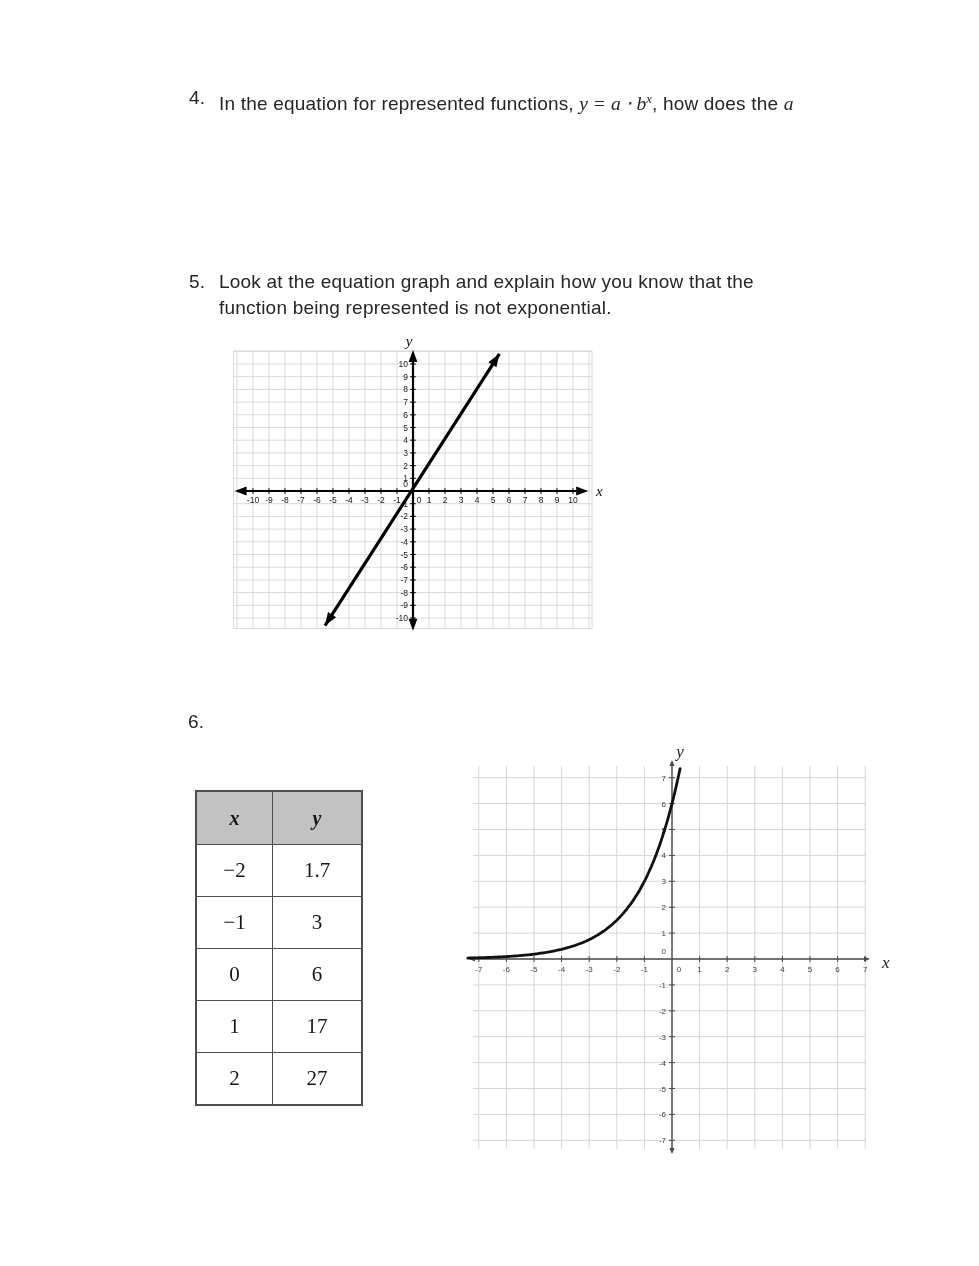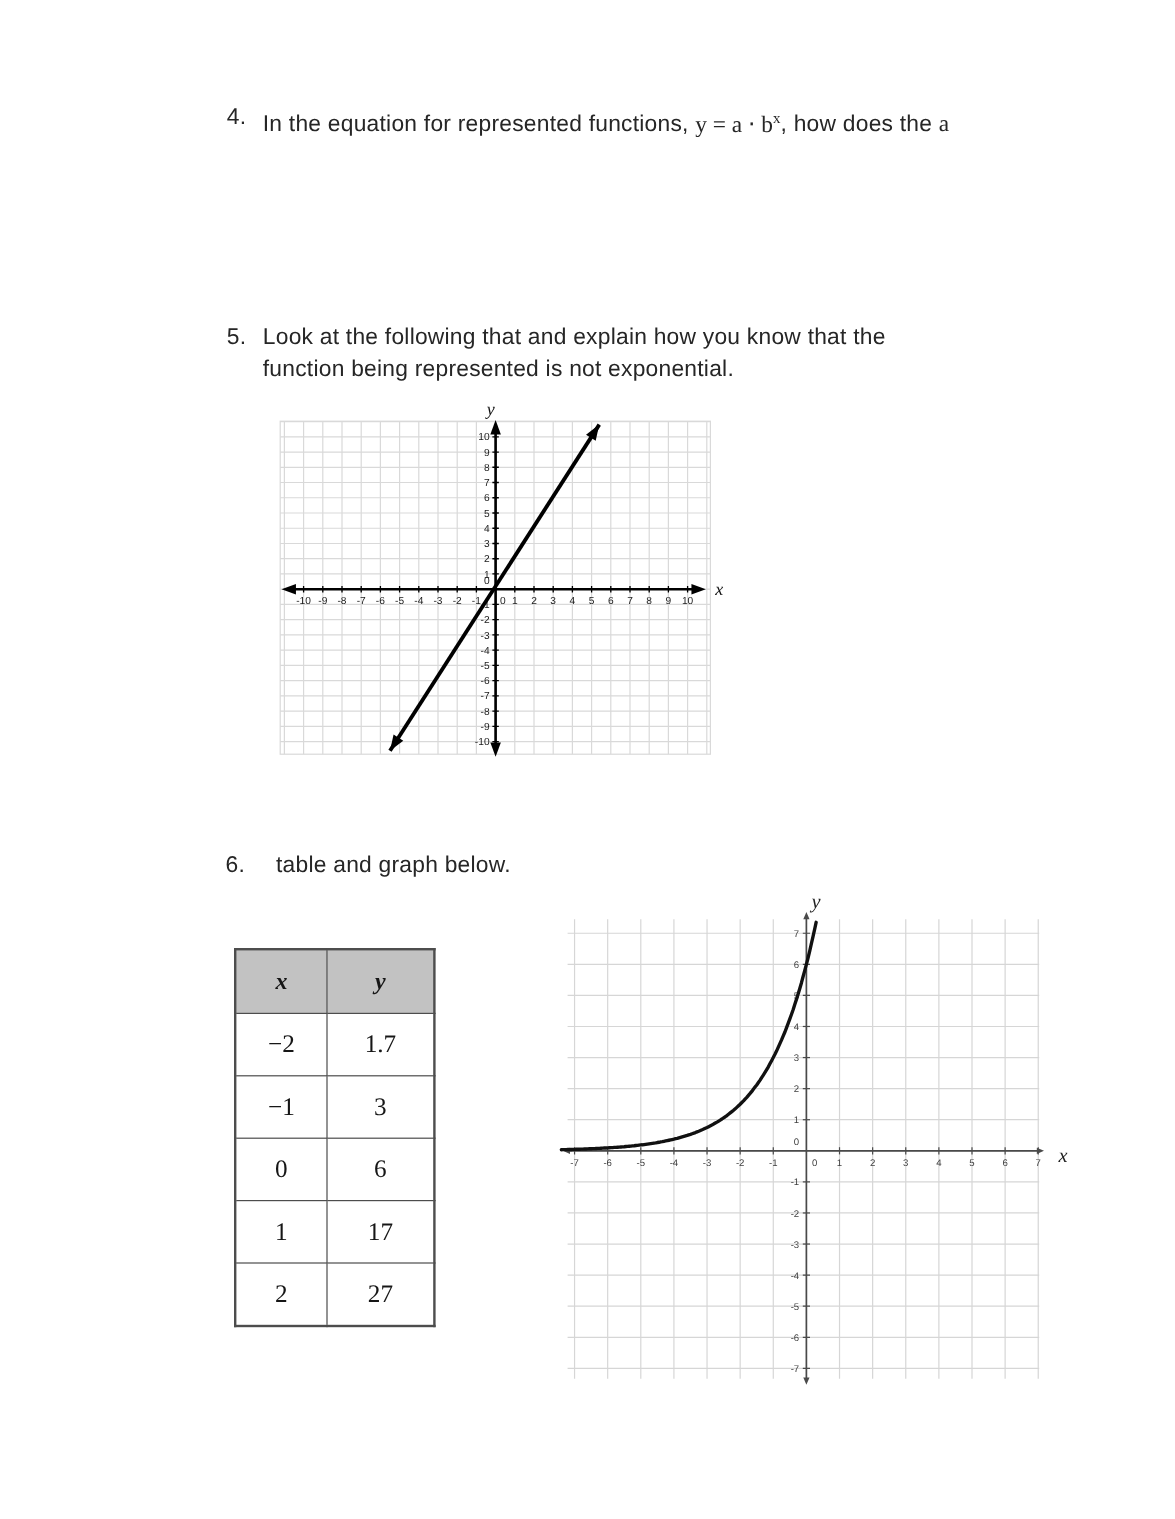--- a/index.html
+++ b/index.html
@@ -10,21 +10,21 @@
   .question { position:absolute; display:flex; font-size:19px; line-height:26px; letter-spacing:0.2px; }
   .q-num { flex:0 0 auto; }
   #q4 { left:189px; top:85px; }
   #q4 .q-num { width:30px; }
   #q5 { left:189px; top:269px; }
   #q5 .q-num { width:30px; }
   #q6 { left:188px; top:709px; }
   #q6 .q-num { width:42px; }
   #q6 .indent1 { text-indent:15px; }
   .q-line { white-space:nowrap; }
-  .math { font-family:"Liberation Serif", serif; letter-spacing:0; font-size:19.5px; }
+  .math { font-family:"Liberation Serif", serif; font-style:italic; letter-spacing:0; font-size:19.5px; }
   .math sup { font-size:12.5px; }
   .graph-box { position:absolute; }
   #linear-graph { left:228px; top:334px; }
   #exp-graph { left:458px; top:733px; }
   table.values { position:absolute; left:195px; top:790px; border-collapse:collapse;
     font-family:"Liberation Serif", serif; color:#161616; border:2px solid #4d4d4d; }
   table.values th, table.values td { border:1.5px solid #4d4d4d; text-align:center; vertical-align:middle; }
   table.values th { height:50px; background:#c2c2c2; font-size:20px; font-style:italic; font-weight:bold; }
   table.values th.col-x { width:73px; }
   table.values th.col-y { width:86px; }
@@ -40,21 +40,21 @@
   <div class="question" id="q4">
     <div class="q-num">4.</div>
     <div>
       <div class="q-line"><span>In the equation for represented functions, </span><span class="math"><span>y = a ⋅ b</span><sup>x</sup></span><span>, how does the </span><span class="math">a</span></div>
     </div>
   </div>
 
   <div class="question" id="q5">
     <div class="q-num">5.</div>
     <div>
-      <div class="q-line">Look at the following that and explain how you know that the</div>
+      <div class="q-line">Look at the equation graph and explain how you know that the</div>
       <div class="q-line">function being represented is not exponential.</div>
     </div>
   </div>
 
   <svg id="linear-graph" class="graph-box" width="380" height="302" viewBox="0 0 380 302">
       <g>
         <rect x="5.5" y="17" width="358.5" height="277.5" fill="none" stroke="#d9d9d9" stroke-width="1"></rect>
         <line x1="9" y1="17" x2="9" y2="294.5" stroke="#d9d9d9" stroke-width="1"></line>
         <line x1="25" y1="17" x2="25" y2="294.5" stroke="#d9d9d9" stroke-width="1"></line>
         <line x1="41" y1="17" x2="41" y2="294.5" stroke="#d9d9d9" stroke-width="1"></line>
@@ -198,21 +198,20 @@
         <polygon points="271.4,19.840000000000003 268.41893684834855,33.37341281738889 260.33935691926064,28.188782823890755" fill="#000000"></polygon>
         <polygon points="97,291.62 99.98106315165147,278.08658718261114 108.06064308073933,283.27121717610925" fill="#000000"></polygon>
       </g>
       <text x="368" y="162" font-size="15" fill="#111" text-anchor="start" class="axis-title">x</text>
       <text x="181" y="12" font-size="15" fill="#111" text-anchor="middle" class="axis-title">y</text>
     </svg>
 
   <div class="question" id="q6">
     <div class="q-num">6.</div>
     <div>
-      <div class="q-line">table and graph below.</div>
     </div>
   </div>
 
   <table class="values">
     <thead>
       <tr>
           <th class="col-x">x</th>
           <th class="col-y">y</th>
         </tr>
     </thead>

